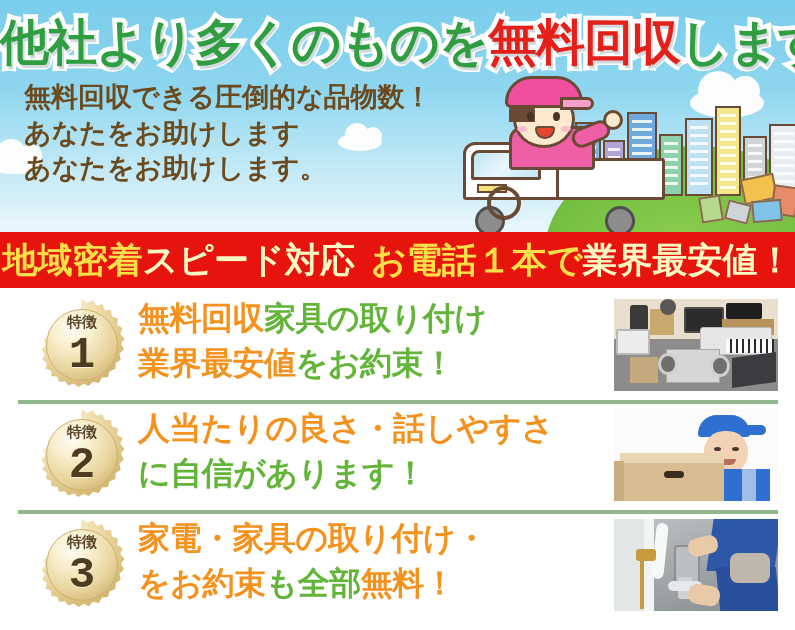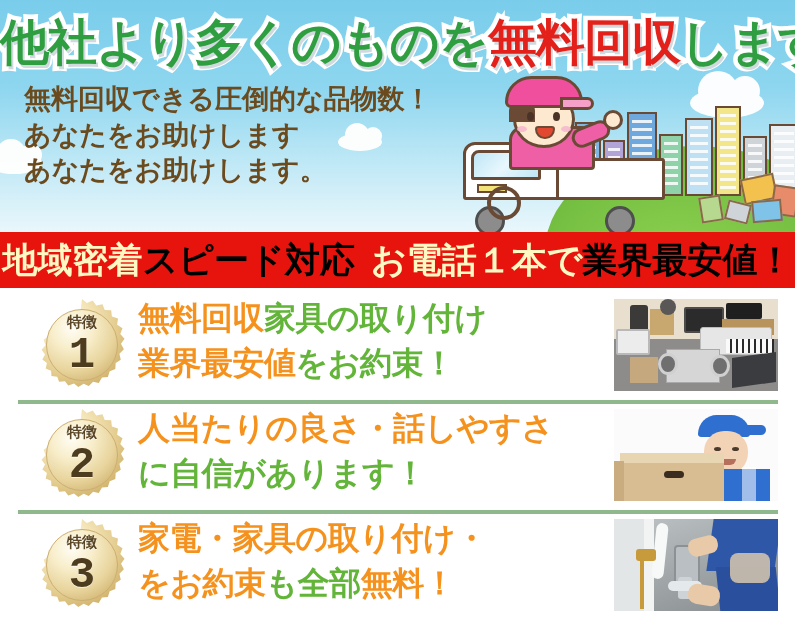--- a/index.html
+++ b/index.html
@@ -90,34 +90,34 @@
   }
   .hl-green{color:#2f9e41;}
   .hl-red{color:#e4201a;}
 
   
   .subcopy{
     position:absolute;left:24px;top:82px;width:430px;
     font-size:27px;font-weight:bold;color:#6b4a1e;line-height:1.32;
     letter-spacing:0px;
   }
-  .subcopy div{white-space:nowrap;}
+  .subcopy div{white-space:nowrap;font-family:Liberation Mono, monospace;}
 
   
   .redbar{
     position:absolute;left:0;top:232px;width:795px;height:56px;
     background:#e7130d;overflow:hidden;
   }
   .redbar-inner{
     position:absolute;left:0;top:0;width:795px;height:56px;
     line-height:56px;text-align:center;white-space:nowrap;
     font-size:35px;font-weight:bold;letter-spacing:0px;
   }
-  .rb-white{color:#fef9c3;margin-top:43px;}
-  .rb-yellow{color:#000000;margin-top:46px;}
+  .rb-white{color:#fde047;margin-top:43px;}
+  .rb-yellow{color:#fef9c3;margin-top:46px;}
   .rb-gap{display:inline-block;width:16px;}
 
   
   .feature{position:absolute;left:0;width:795px;height:110px;font-family:Liberation Mono, monospace;}
   .f1{top:290px;} .f2{top:400px;} .f3{top:510px;}
 
   .sep{position:absolute;left:18px;width:760px;height:4px;background:#8fb98c;}
   .sep1{top:400px;} .sep2{top:510px;}
 
   .badge{

